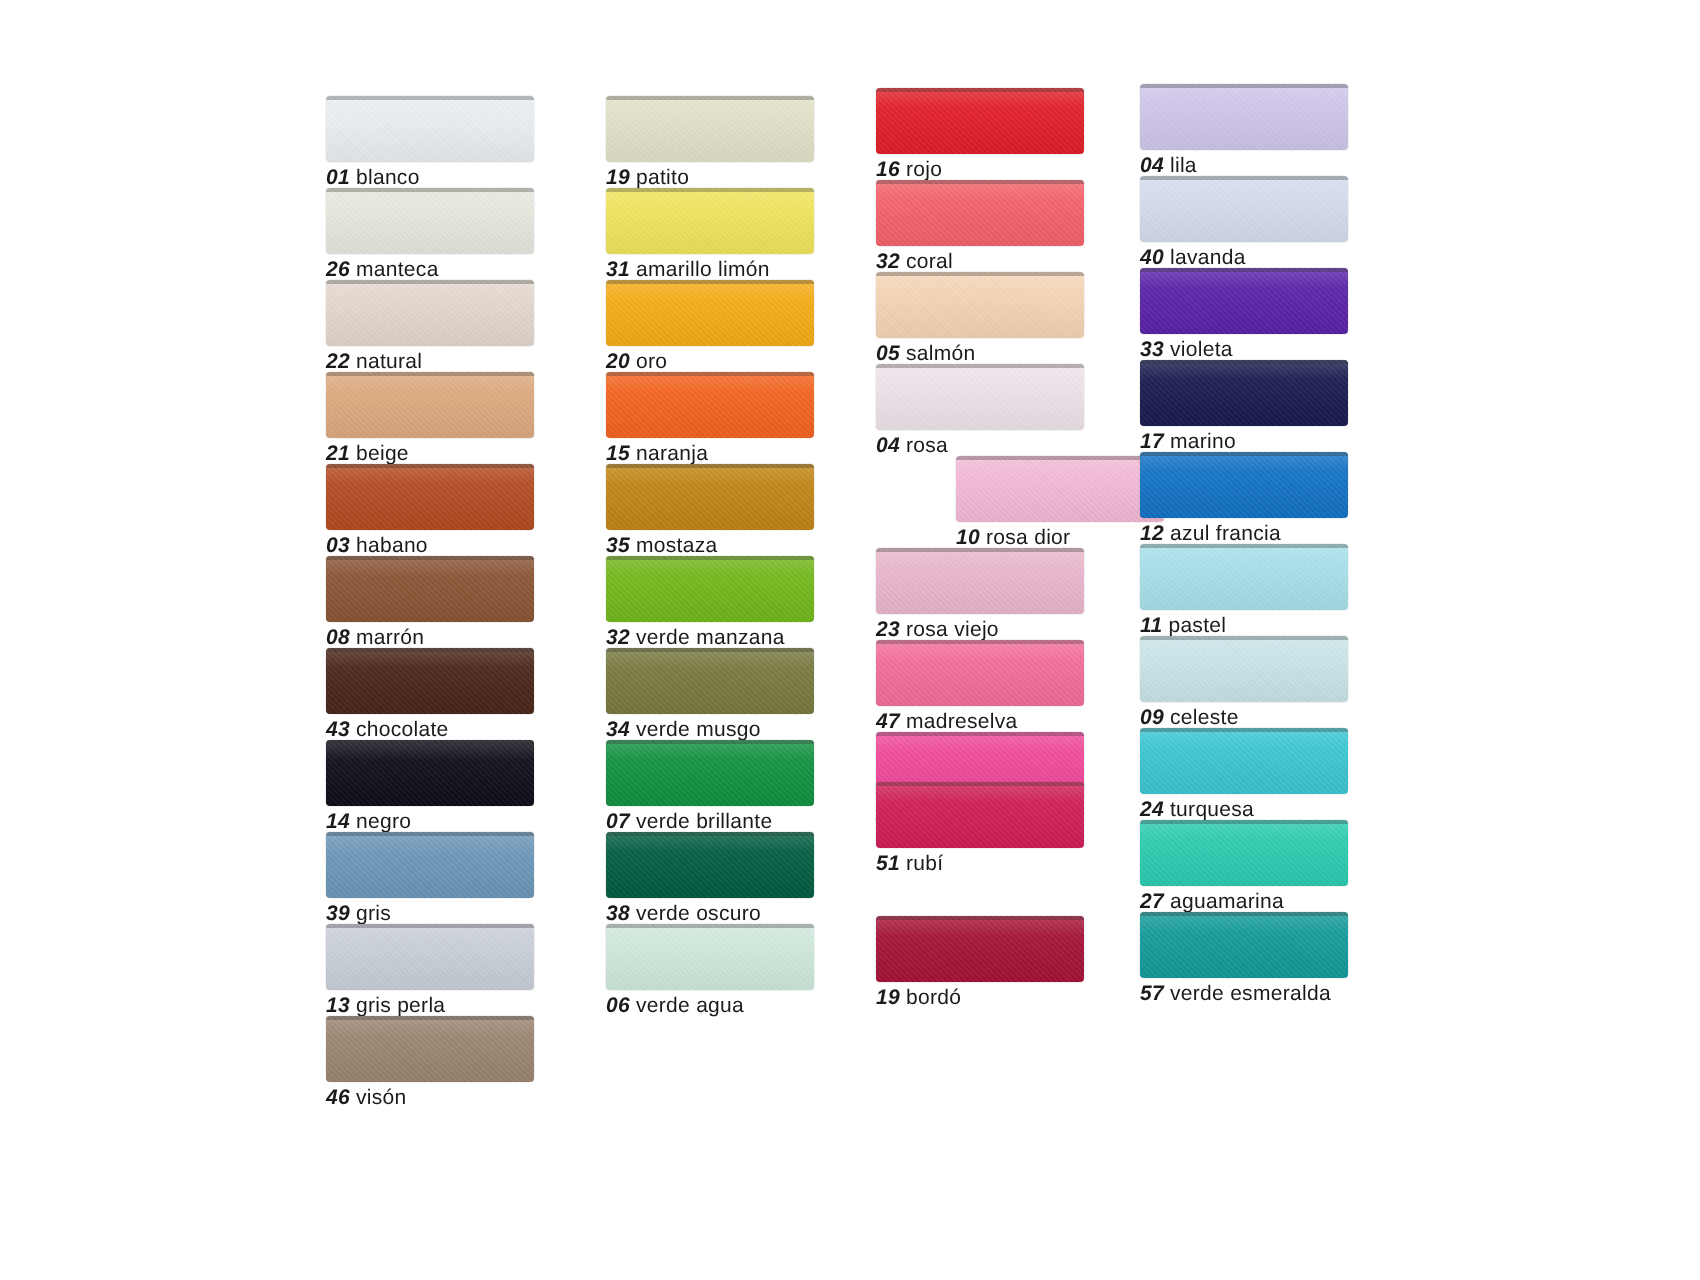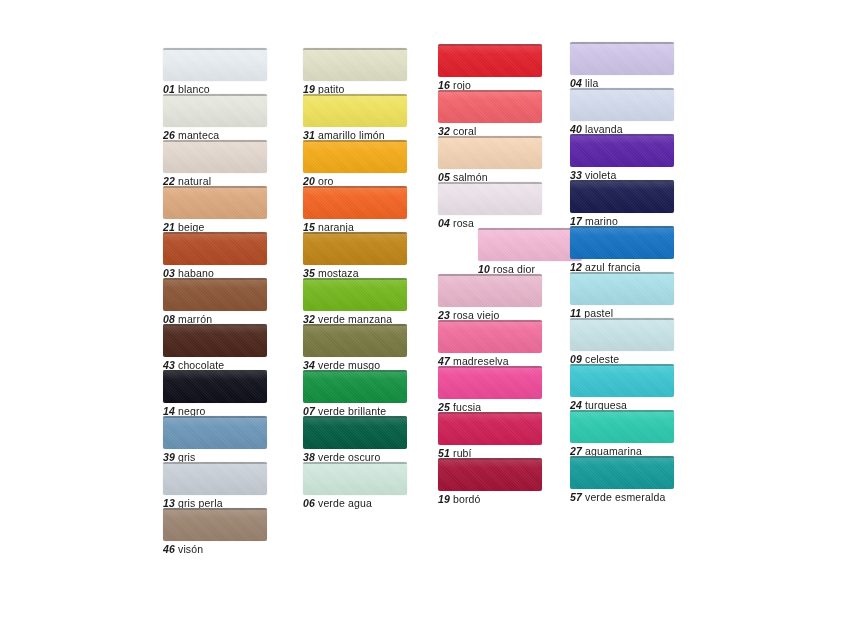--- a/index.html
+++ b/index.html
@@ -185,21 +185,21 @@
         <div class="label"><span class="code">23</span><span class="name">rosa viejo</span></div>
       </div>
       <div class="swatch-cell" style="top: 320px;">
         <div class="swatch" title="madreselva" style="background: rgb(242, 109, 156); width: 104px; height: 33px;"></div>
         <div class="label"><span class="code">47</span><span class="name">madreselva</span></div>
       </div>
       <div class="swatch-cell" style="top: 366px;">
         <div class="swatch" title="fucsia" style="background: rgb(240, 73, 154); width: 104px; height: 33px;"></div>
         <div class="label"><span class="code">25</span><span class="name">fucsia</span></div>
       </div>
-      <div class="swatch-cell" style="top: 412px;">
+      <div class="swatch-cell" style="top: 391px;">
         <div class="swatch" title="rubí" style="background: rgb(207, 29, 85); width: 104px; height: 33px;"></div>
         <div class="label"><span class="code">51</span><span class="name">rubí</span></div>
       </div>
       <div class="swatch-cell" style="top: 458px;">
         <div class="swatch" title="bordó" style="background: rgb(165, 18, 54); width: 104px; height: 33px;"></div>
         <div class="label"><span class="code">19</span><span class="name">bordó</span></div>
       </div>
     </div>
     <div class="column" style="left: 570px; top: 0px;">
       <div class="swatch-cell" style="top: 42px;">

